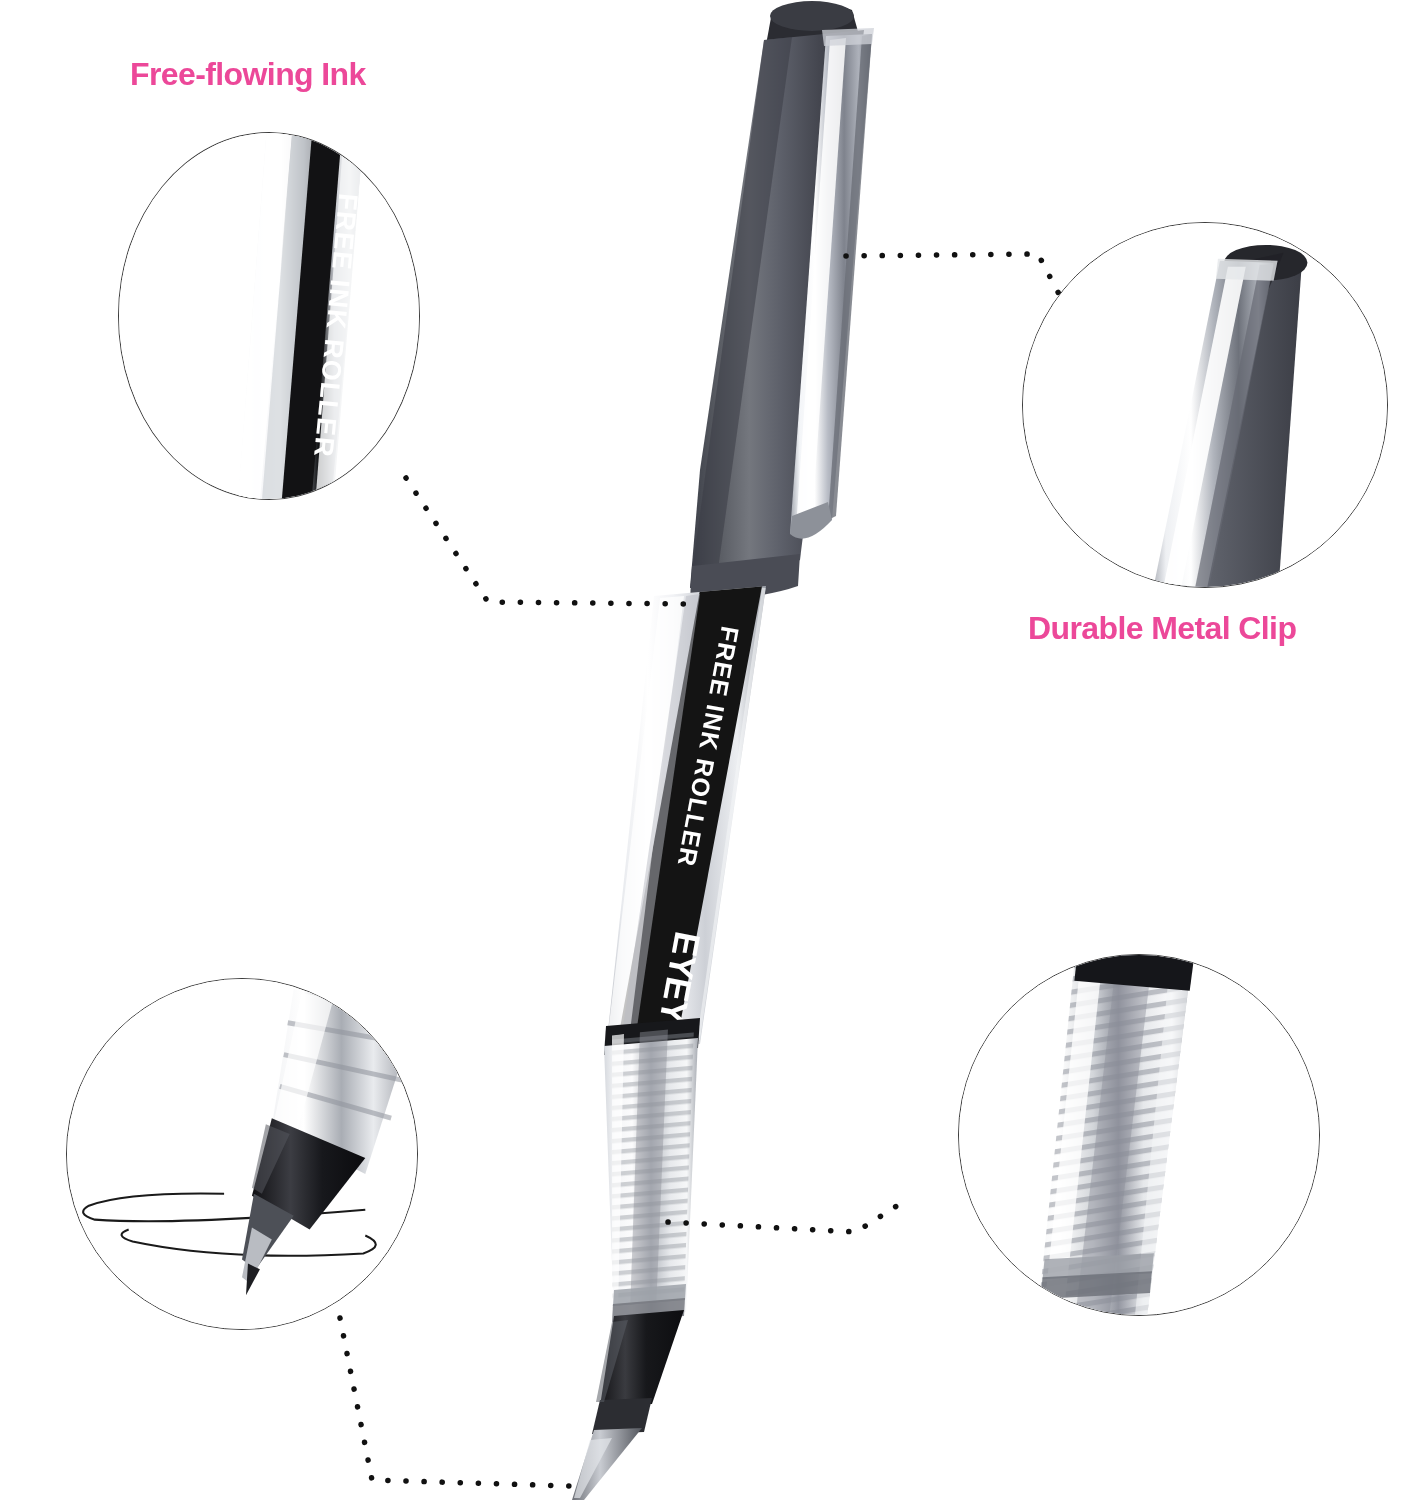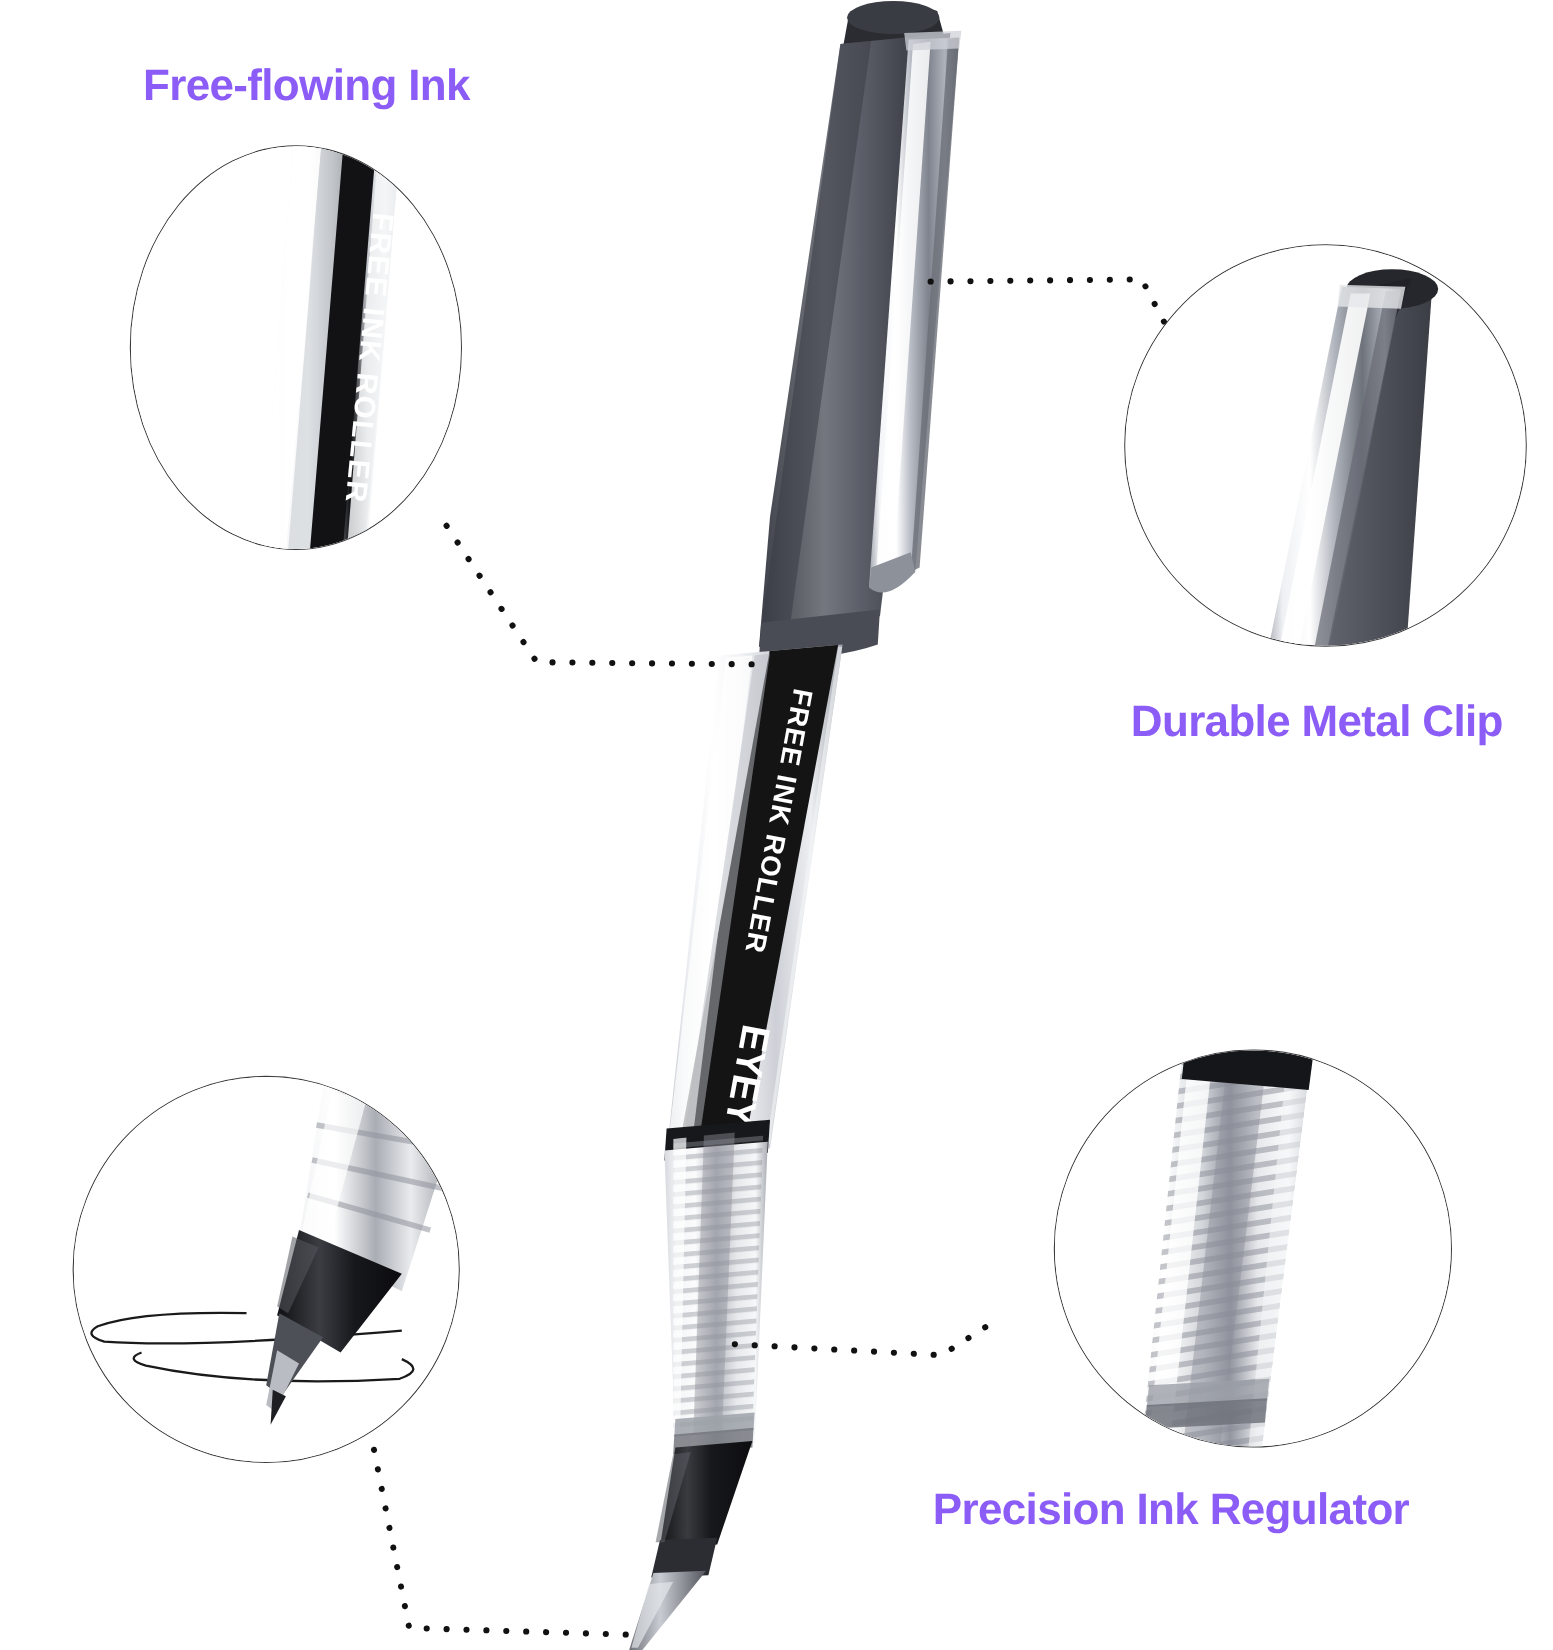--- a/index.html
+++ b/index.html
@@ -14,28 +14,28 @@
     position: relative;
     width: 1412px;
     height: 1500px;
     background: #ffffff;
     overflow: hidden;
   }
   .callout-title {
     position: absolute;
     font-family: "Liberation Sans", sans-serif;
     font-weight: bold;
-    font-size: 40px;
+    font-size: 32px;
     letter-spacing: -0.6px;
-    color: #8b5cf6;
+    color: #ec4899;
     white-space: nowrap;
     line-height: 1;
   }
   #title-free-flowing { left: 130px; top: 58px; }
-  #title-metal-clip   { left: 1028px; top: 612px; margin-top: 24px; }
+  #title-metal-clip   { left: 1028px; top: 612px; }
   #title-fine-point   { left: 6px;   top: 900px; }
   #title-ink-regulator{ left: 848px; top: 1352px; }
 
   .zoom-circle {
     position: absolute;
     border-radius: 50%;
     border: 1.6px solid #3b3b3b;
     overflow: hidden;
     background: #ffffff;
     box-sizing: border-box;
@@ -343,15 +343,14 @@
         <path d="M214 -10 L236 -10 L194 372 L176 372 Z" fill="#f4f5f7" opacity="0.6"></path>
       </g>
 
       <path d="M120 -10 L238 -10 L232 36 L116 26 Z" fill="#15161a"></path>
 
       <path d="M86 306 L196 300 L194 320 L84 326 Z" fill="#9b9fa6" opacity="0.8"></path>
       <path d="M84 324 L194 318 L192 340 L82 346 Z" fill="#6f727a" opacity="0.85"></path>
     </svg>
   </div>
 
-  <div class="callout-title" id="title-ink-regulator">Precision Ink Regulator</div>
 
 </div>
 
 </body></html>

